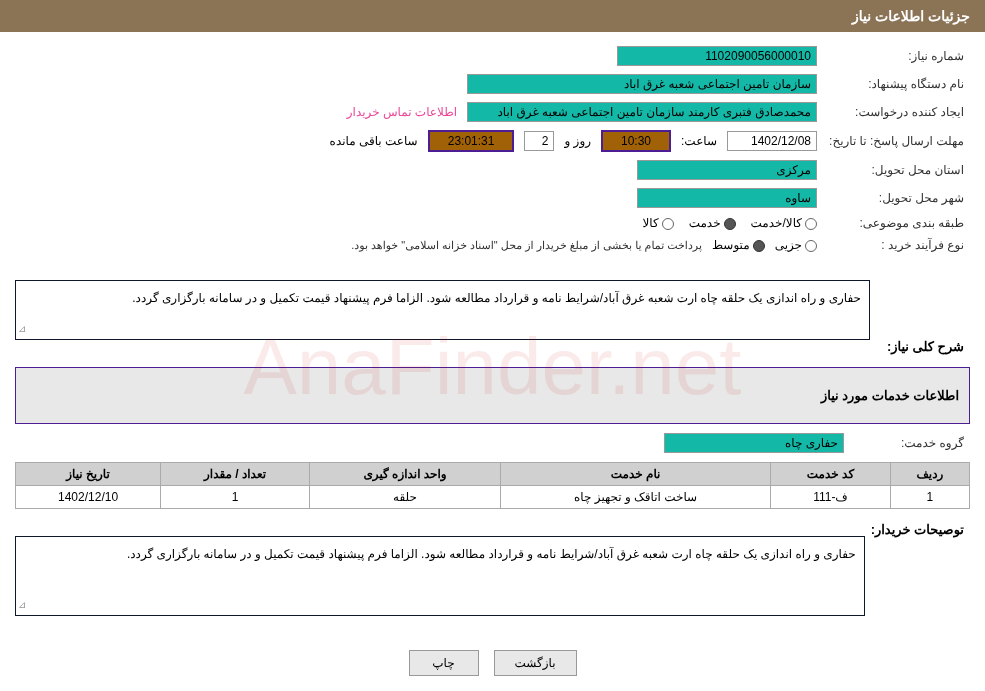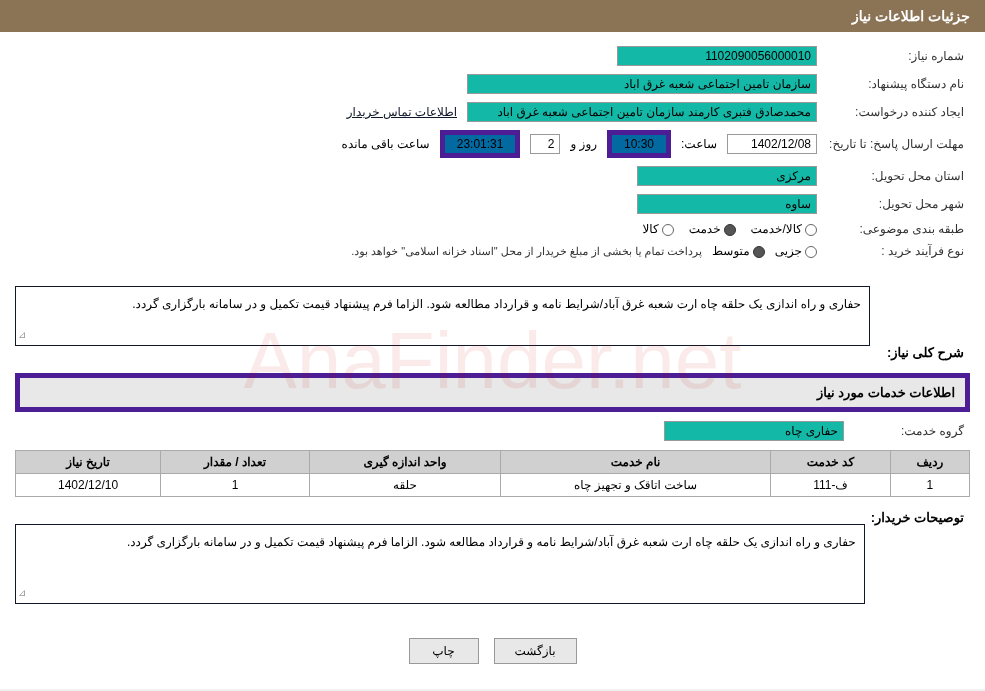--- a/index.html
+++ b/index.html
@@ -47,52 +47,51 @@
       text-align: right;
     }
     .input-box {
       border: 1px solid #999;
       background: #14b8a6;
       padding: 2px 5px;
       display: inline-block;
       min-height: 20px;
     }
     .link-blue {
-      color: #0f172a;
-      text-decoration: underline;
+      color: #ec4899;
       cursor: pointer;
     }
     .date-box {
       border: 1px solid #999;
       background: #fff;
       padding: 2px 5px;
       min-height: 20px;
       min-width: 90px;
       display: inline-block;
     }
     .time-box {
-      border: 5px solid #4c1d95;
-      background: #0369a1;
-      padding: 2px 12px;
+      border: 2px solid #4c1d95;
+      background: #a16207;
+      padding: 2px 18px;
       min-height: 20px;
       min-width: 60px;
       display: inline-block;
     }
     .small-box {
       border: 1px solid #999;
       background: #fff;
       padding: 2px 5px;
       min-height: 20px;
       min-width: 30px;
       display: inline-block;
     }
     .section-title {
       background: #e8e8e8;
-      border: 5px solid #4c1d95;
-      padding: 7px 10px;
+      border: 1px solid #4c1d95;
+      padding: 20px 10px;
       font-weight: bold;
       font-size: 13px;
       text-align: right;
       margin: 8px 0 5px 0;
     }
     .radio-group {
       display: flex;
       flex-direction: row;
       gap: 15px;
       align-items: center;

